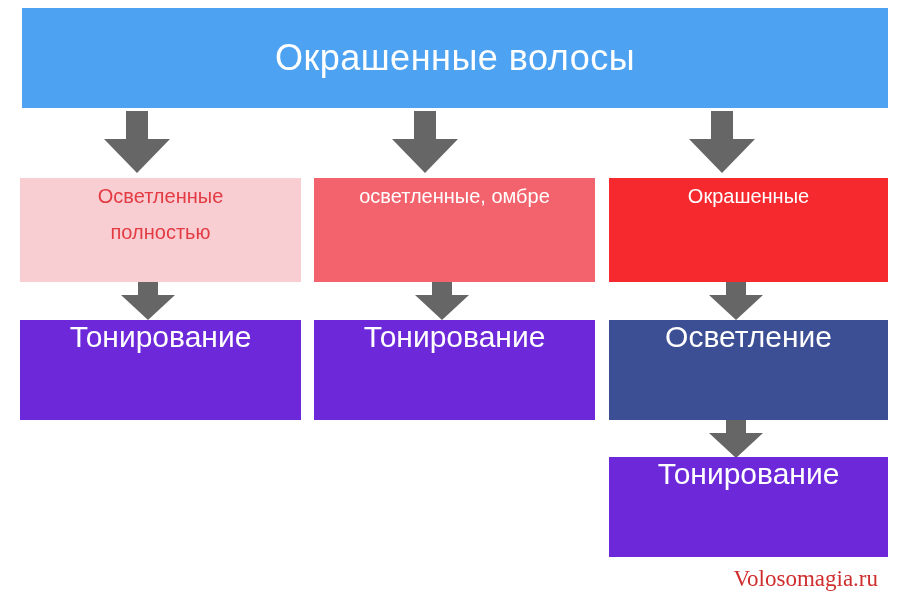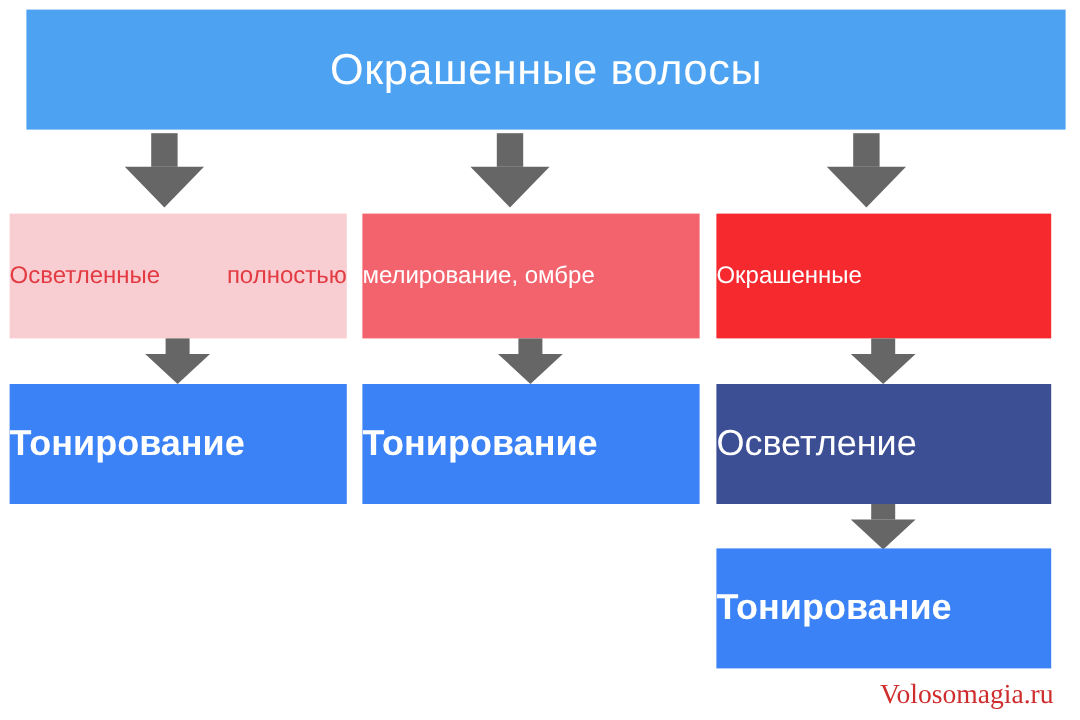--- a/index.html
+++ b/index.html
@@ -28,42 +28,43 @@
     color: #ffffff;
     display: flex;
     align-items: center;
     justify-content: center;
     font-size: 36px;
     letter-spacing: 0.5px;
   }
   
   .box {
     display: flex;
-    flex-direction: row;
+    flex-direction: column;
     align-items: center;
-    justify-content: space-between;
+    justify-content: flex-start;
     text-align: center;
+    margin-left: 12px;
   }
   
   .cond {
     top: 178px;
     height: 104px;
     font-size: 20px;
     line-height: 36px;
   }
   .cond.pink   { background: #f9ced2; color: #e23b43; left: 8px;   width: 281px; }
   .cond.salmon { background: #f3636d; color: #ffffff; left: 302px; width: 281px; }
   .cond.red    { background: #f5292e; color: #ffffff; left: 597px; width: 279px; gap: 13px; }
   
   .step {
     height: 100px;
     color: #ffffff;
     font-size: 30px;
   }
-  .step.blue { background: #3b82f6; font-weight: bold; }
+  .step.blue { background: #6d28d9; }
   .step.navy { background: #3d4f94; }
   .step.r2c1 { top: 320px; left: 8px;   width: 281px; }
   .step.r2c2 { top: 320px; left: 302px; width: 281px; }
   .step.r2c3 { top: 320px; left: 597px; width: 279px; }
   .step.r3c3 { top: 457px; left: 597px; width: 279px; }
   
   .arrow {
     display: flex;
     flex-direction: column;
     align-items: center;
@@ -118,21 +119,21 @@
   <div class="abs arrow big a3">
     <div class="stem"></div>
     <div class="head"></div>
   </div>
 
   <div class="abs box cond pink">
     <span>Осветленные</span>
     <span>полностью</span>
   </div>
   <div class="abs box cond salmon">
-    <span>мелирование, омбре</span>
+    <span>осветленные, омбре</span>
   </div>
   <div class="abs box cond red">
     <span>Окрашенные</span>
   </div>
 
   <div class="abs arrow small b1">
     <div class="stem"></div>
     <div class="head"></div>
   </div>
   <div class="abs arrow small b2">

